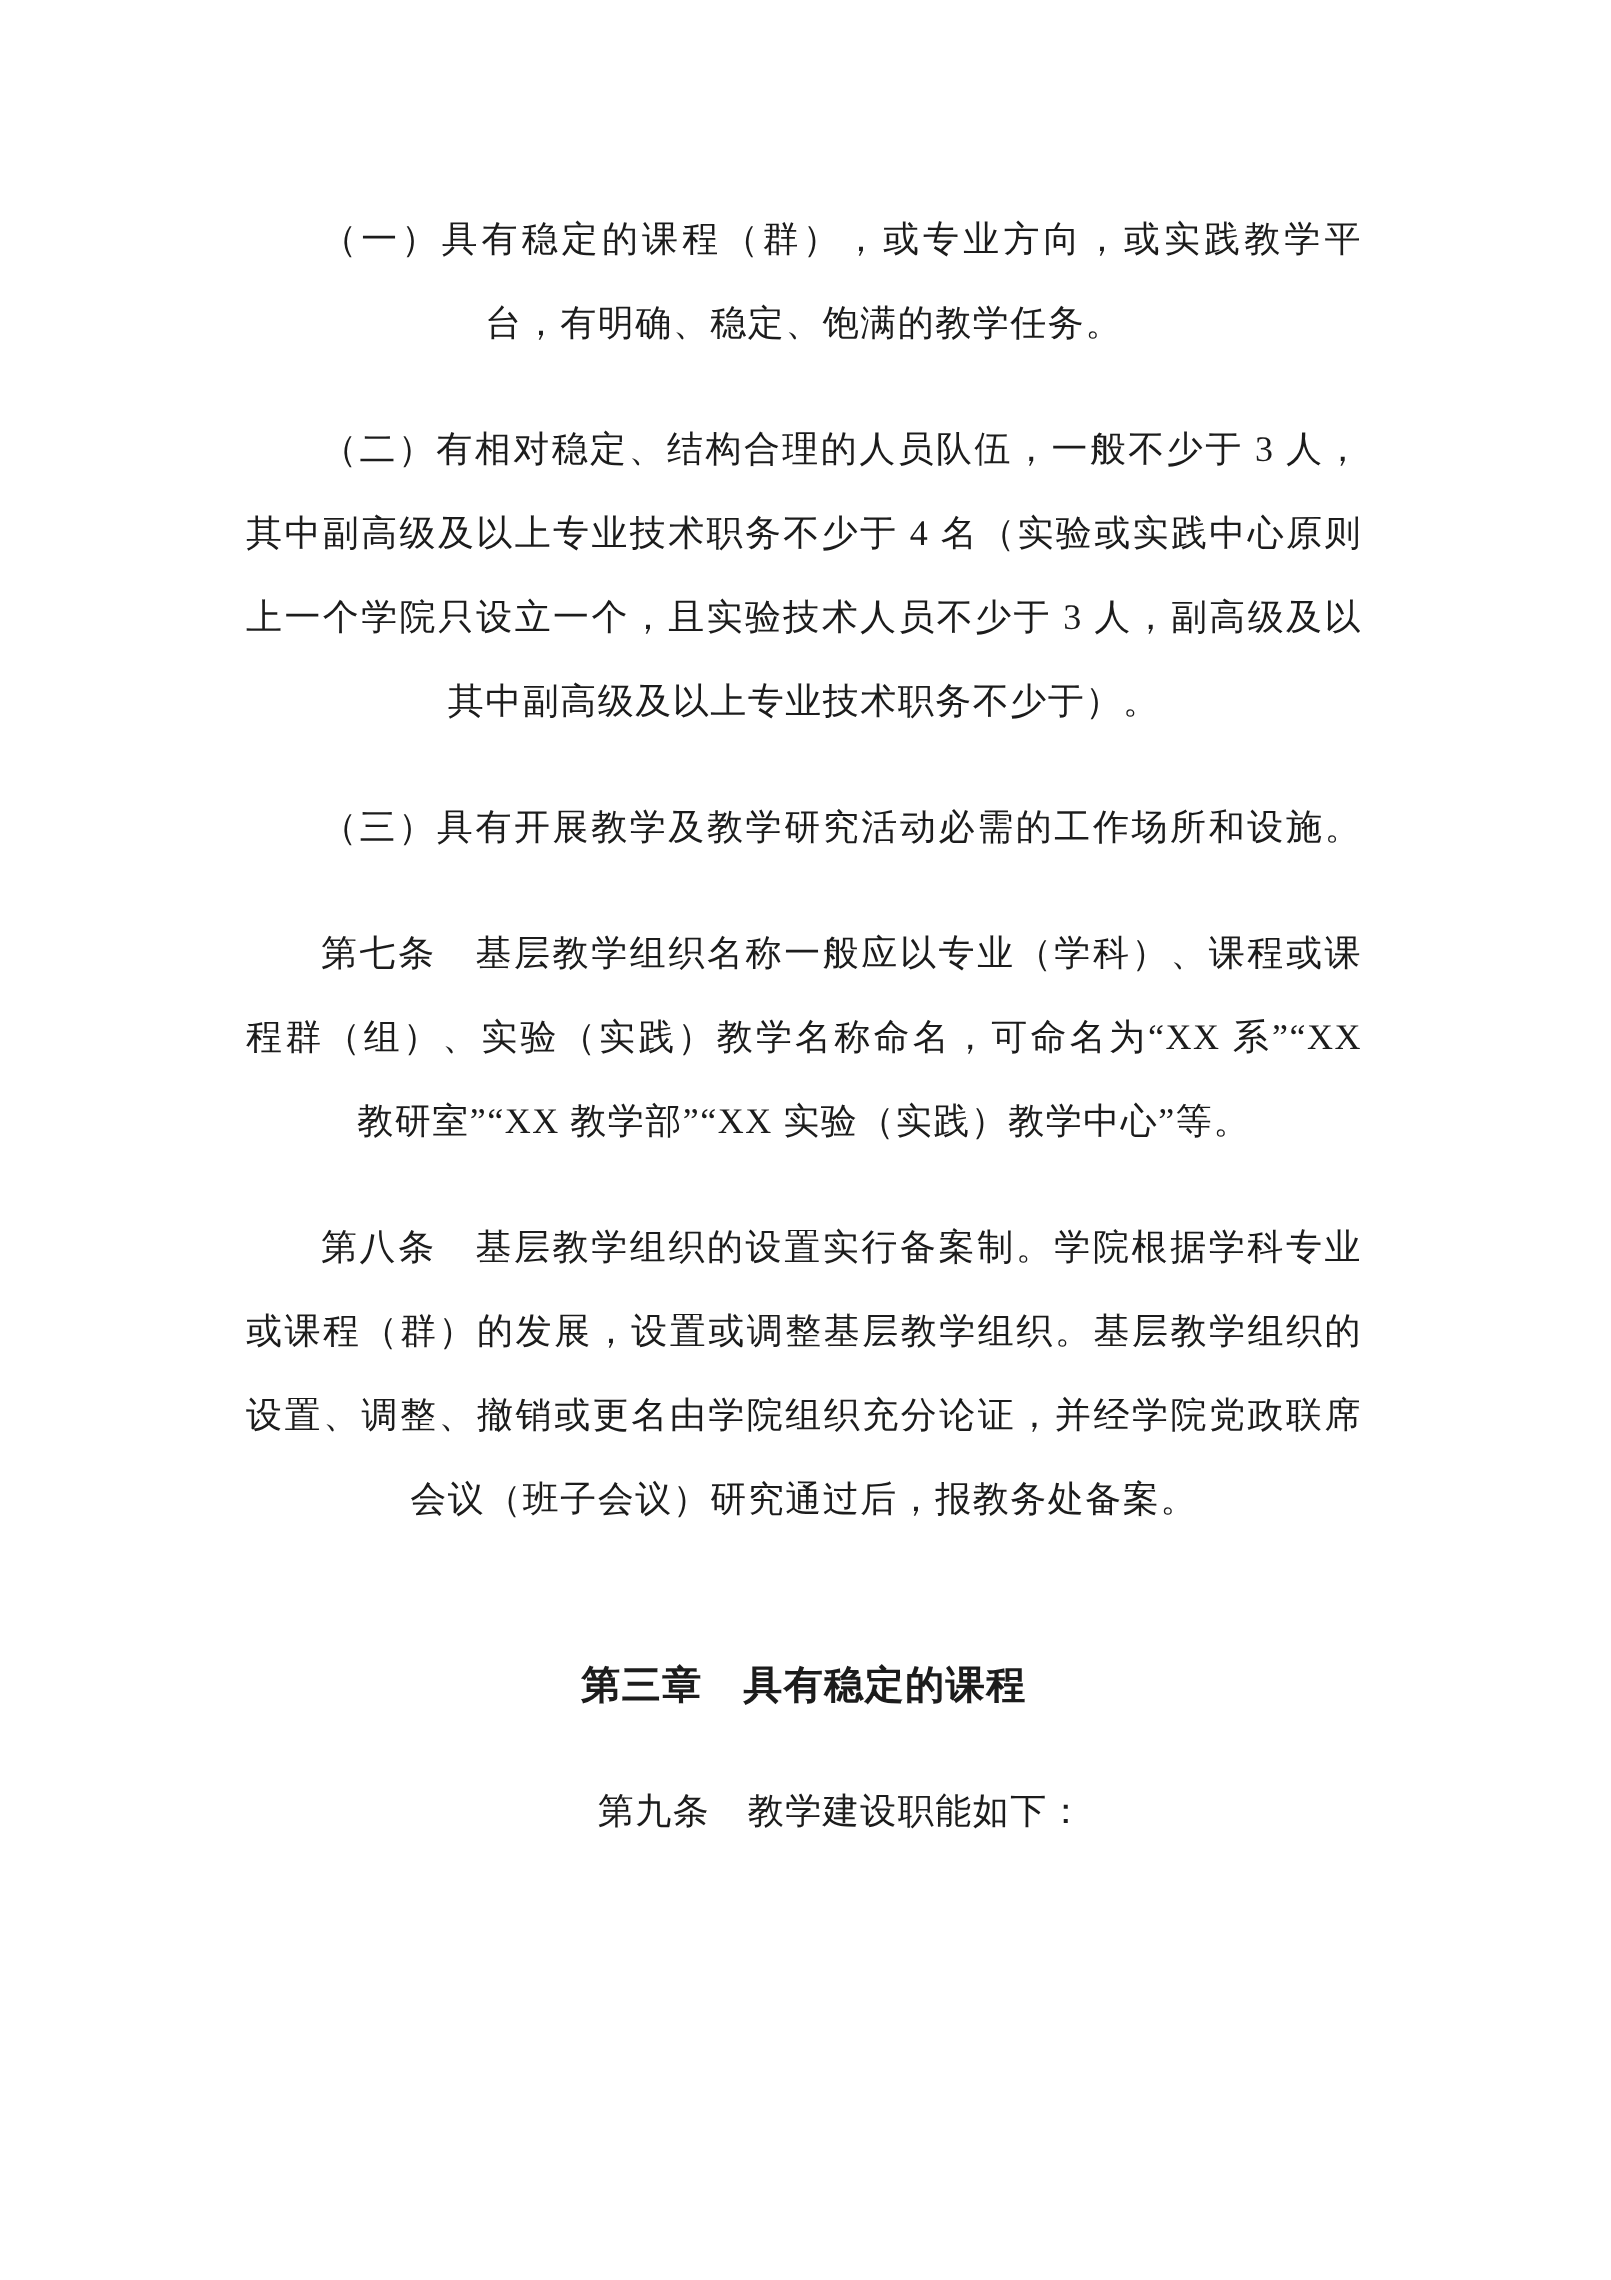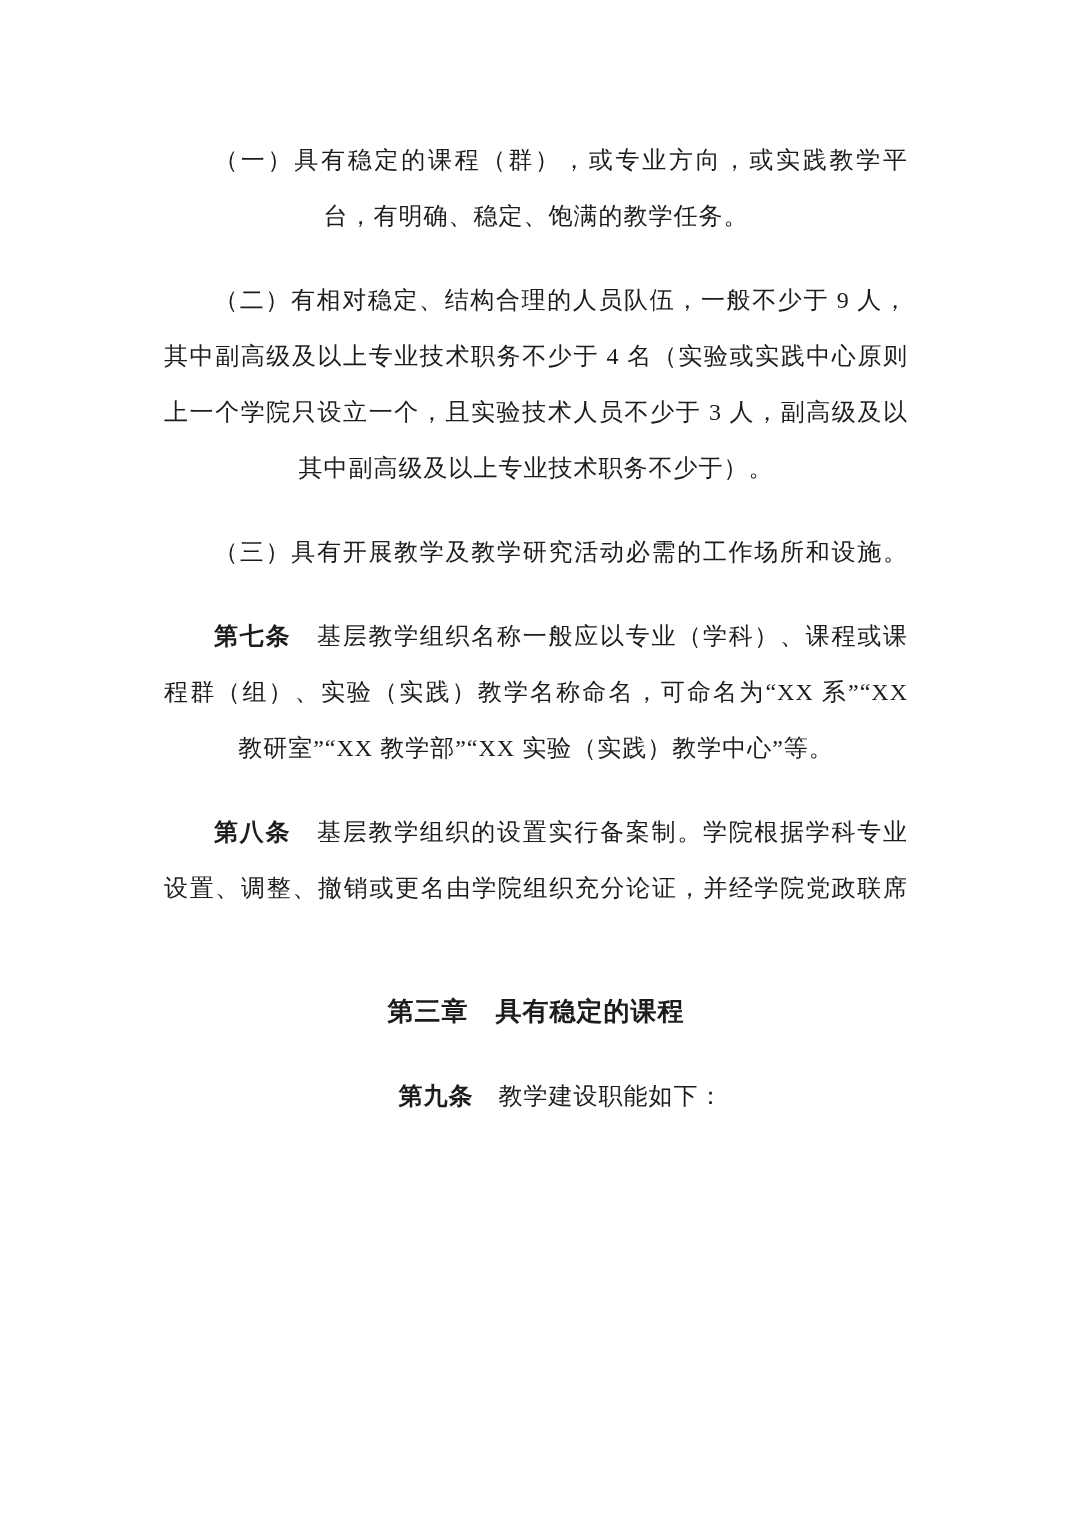--- a/index.html
+++ b/index.html
@@ -36,21 +36,21 @@
     text-align-last: justify;
   }
   .line.last {
     text-align: center;
     text-align-last: auto;
   }
   .line.first {
     padding-left: 50px;
   }
   .bold {
-    font-weight: bold;
+    font-weight: normal;
   }
   .chapter-heading {
     margin: 68px 0 28px 0;
     font-size: 26px;
     line-height: 56px;
     font-weight: bold;
     text-align: center;
     letter-spacing: 1px;
   }
 </style>
@@ -59,39 +59,41 @@
 
 <div class="page">
   <div class="content">
 
     <div class="para">
       <div class="line full first"><span>（一）具有稳定的课程（群），或专业方向，或实践教学平</span></div>
       <div class="line last"><span>台，有明确、稳定、饱满的教学任务。</span></div>
     </div>
 
     <div class="para">
-      <div class="line full first"><span>（二）有相对稳定、结构合理的人员队伍，一般不少于 9 人，</span></div>
+      <div class="line full first"><span>（二）有相对稳定、结构合理的人员队伍，一般不少于 3 人，</span></div>
       <div class="line full"><span>其中副高级及以上专业技术职务不少于 4 名（实验或实践中心原则</span></div>
       <div class="line full"><span>上一个学院只设立一个，且实验技术人员不少于 3 人，副高级及以</span></div>
       <div class="line last"><span>其中副高级及以上专业技术职务不少于）。</span></div>
     </div>
 
     <div class="para">
       <div class="line full first"><span>（三）具有开展教学及教学研究活动必需的工作场所和设施。</span></div>
     </div>
 
     <div class="para">
       <div class="line full first"><span class="bold">第七条</span><span>　基层教学组织名称一般应以专业（学科）、课程或课</span></div>
       <div class="line full"><span>程群（组）、实验（实践）教学名称命名，可命名为“XX 系”“XX</span></div>
       <div class="line last"><span>教研室”“XX 教学部”“XX 实验（实践）教学中心”等。</span></div>
     </div>
 
     <div class="para">
       <div class="line full first"><span class="bold">第八条</span><span>　基层教学组织的设置实行备案制。学院根据学科专业</span></div>
+      <div class="line full"><span>或课程（群）的发展，设置或调整基层教学组织。基层教学组织的</span></div>
       <div class="line full"><span>设置、调整、撤销或更名由学院组织充分论证，并经学院党政联席</span></div>
+      <div class="line last"><span>会议（班子会议）研究通过后，报教务处备案。</span></div>
     </div>
 
     <div class="chapter-heading">第三章　具有稳定的课程</div>
 
     <div class="para">
       <div class="line last first"><span class="bold">第九条</span><span>　教学建设职能如下：</span></div>
     </div>
 
   </div>
 </div>

